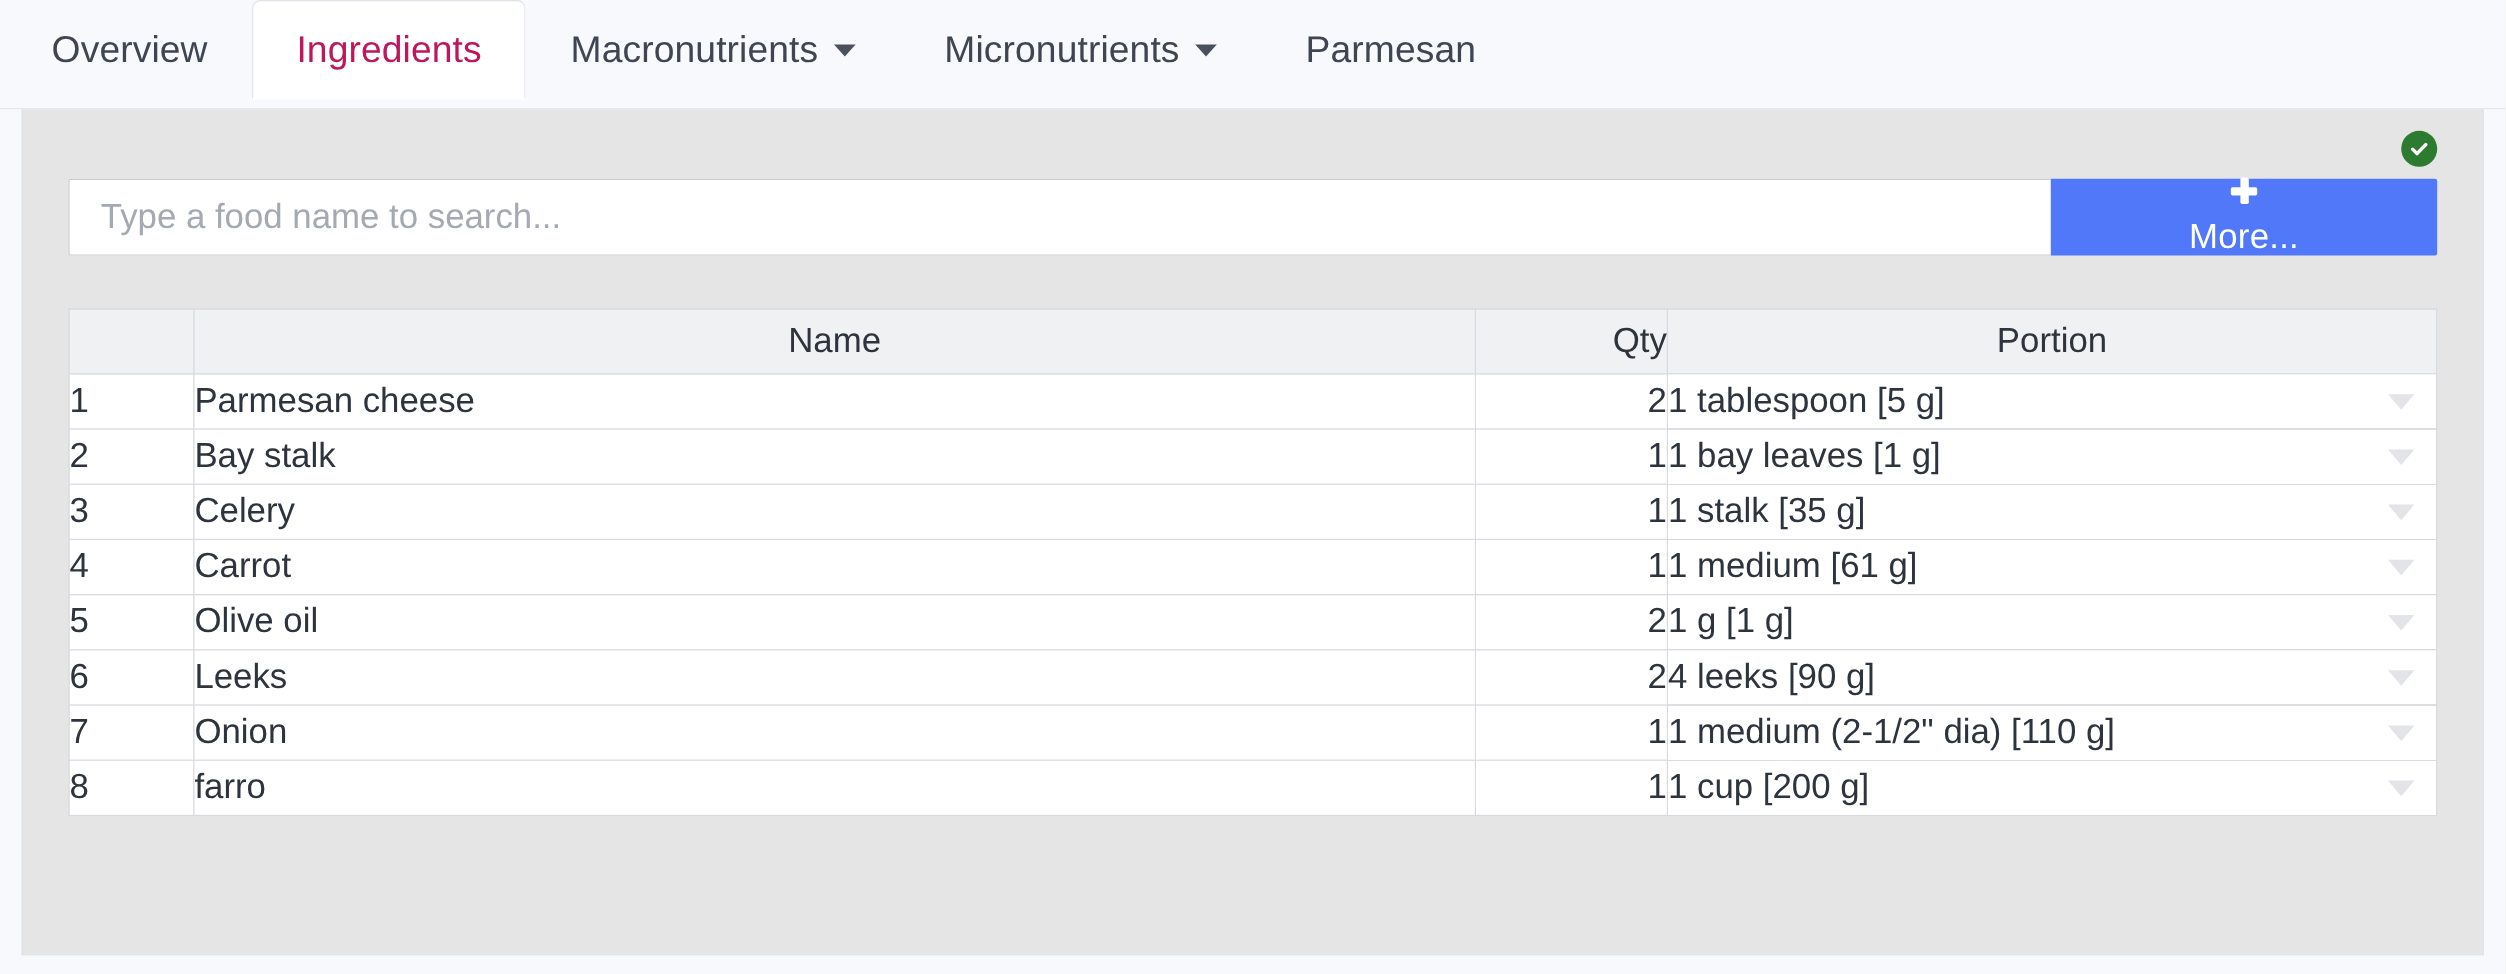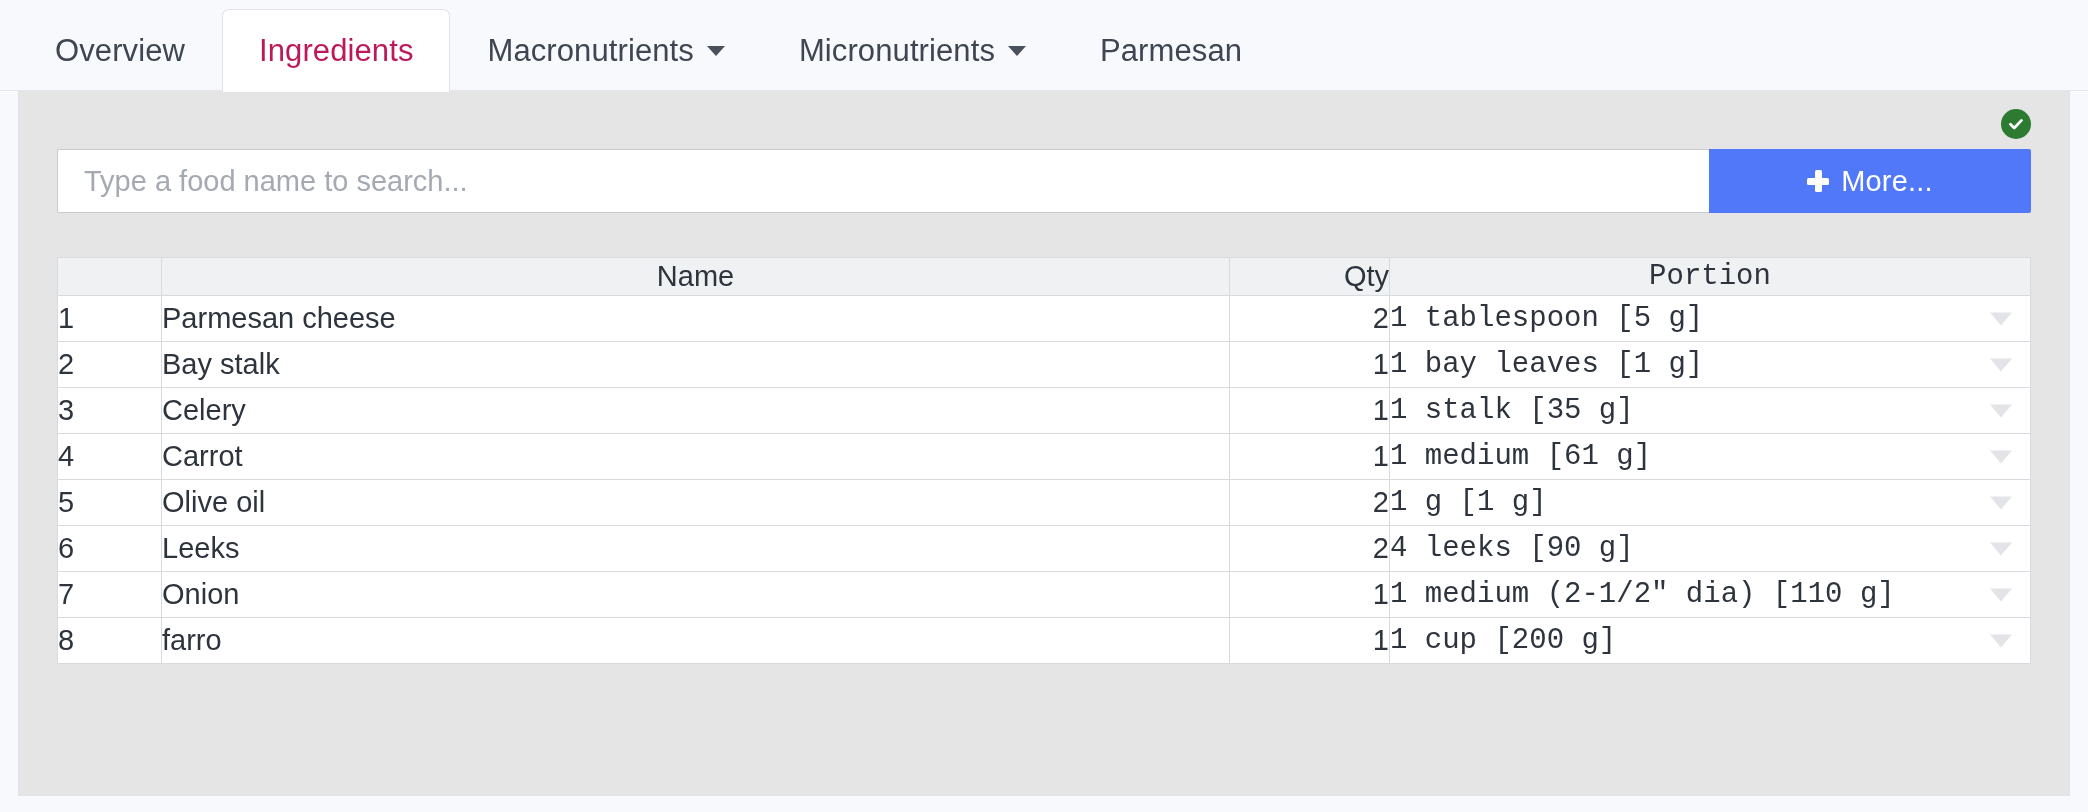--- a/index.html
+++ b/index.html
@@ -19,23 +19,23 @@
     position: relative;
     width: 2088px;
     height: 812px;
     background: #f7f9fc;
   }
 
   
   .tabbar {
     position: relative;
     height: 91px;
-    padding-left: 18px;
+    padding-left: 6px;
     display: flex;
-    align-items: flex-end;
+    align-items: flex-start;
     box-sizing: border-box;
     background: #f7f9fc;
   }
   .tabbar::after {
     content: "";
     position: absolute;
     left: 0; right: 0; bottom: 0;
     height: 1px;
     background: #e3e6ec;
   }
@@ -141,20 +141,21 @@
     color: #ffffff;
     font-size: 29px;
     font-family: "Liberation Sans", sans-serif;
     display: flex;
     align-items: center;
     justify-content: center;
     gap: 12px;
     cursor: pointer;
     border-radius: 0 2px 2px 0;
     letter-spacing: 0.2px;
+    flex-direction: column;
   }
   .plus-icon {
     display: inline-block;
     position: relative;
     width: 22px;
     height: 22px;
     flex: none;
   }
   .plus-icon::before,
   .plus-icon::after {
@@ -185,42 +186,41 @@
     color: #2e343d;
     font-weight: normal;
     height: 46px;
     box-sizing: border-box;
     padding: 0;
     vertical-align: middle;
     background: #ffffff;
   }
   table.ing thead th {
     background: #f0f1f3;
-    height: 38px;
+    height: 54px;
   }
   .col-idx  { width: 104px; }
   .col-name { width: 1068px; }
   .col-qty  { width: 160px; }
   .col-portion { width: auto; }
 
   td.idx, th.idx {
     background: #f0f1f3;
     padding-left: 13px;
     color: #2e343d;
   }
   td.name, th.name { padding-left: 16px; }
   td.qty  { text-align: right; padding-right: 14px; }
   th.qty  { text-align: right; padding-left: 16px; }
   td.portion, th.portion {
     padding-left: 16px;
     position: relative;
     padding-right: 50px;
     white-space: nowrap;
     overflow: hidden;
-    font-family: Liberation Mono, monospace;
   }
   td.portion .sel-caret {
     position: absolute;
     right: 18px;
     top: 50%;
     transform: translateY(-50%);
     width: 0; height: 0;
     border-left: 11px solid transparent;
     border-right: 11px solid transparent;
     border-top: 13px solid #e2e4e7;

